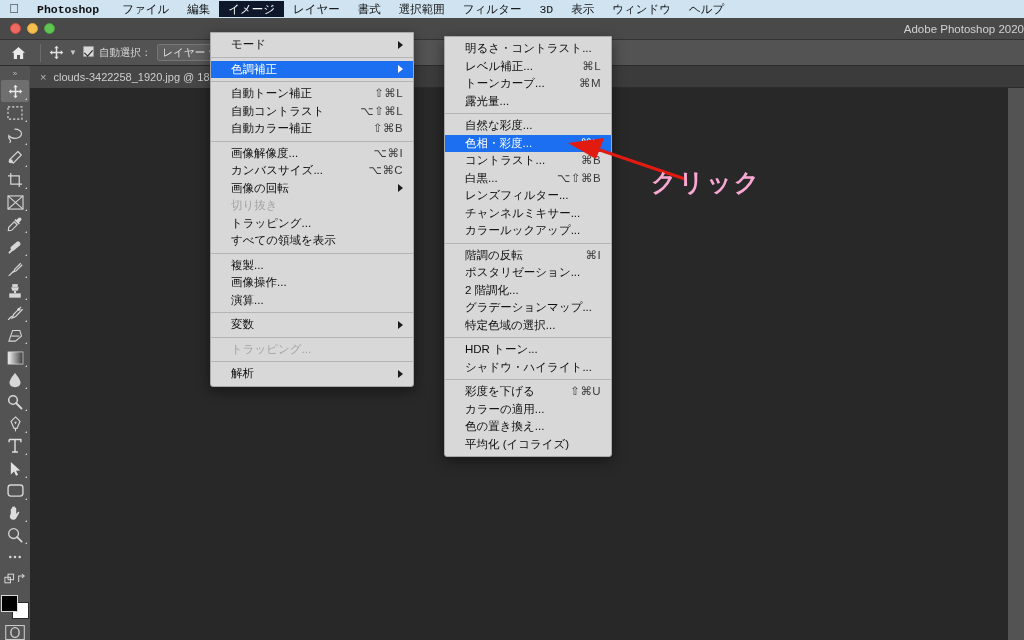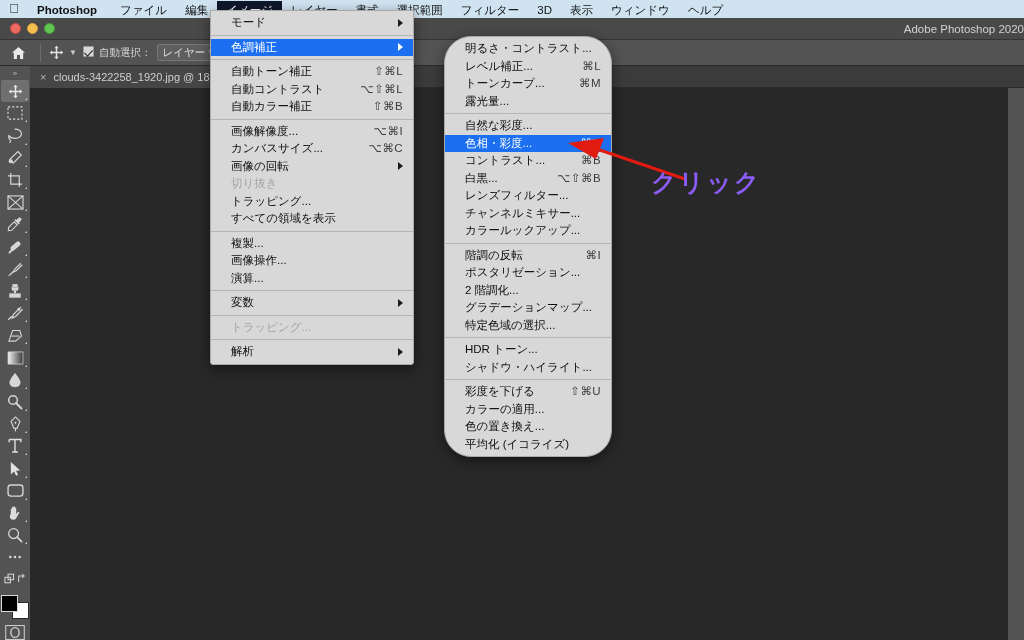--- a/index.html
+++ b/index.html
@@ -17,21 +17,21 @@
     background:#cfe3f0;
     display:flex; align-items:center;
     font-size:11.5px; color:#111;
     z-index:60;
   }
   .macbar .apple {
     width:28px; text-align:center; font-size:13px; line-height:1;
     padding-bottom:2px;
   }
   .macbar .mi {
-    padding:0 9px; height:16px; line-height:18px; white-space:nowrap;
+    padding:0 9px; height:16px; line-height:18px; white-space:nowrap;font-family:Liberation Mono, monospace;
   }
   .macbar .mi.bold { font-weight:bold; padding-right:14px;}
   .macbar .mi.active { background:#0f172a; color:#fff; }
 
   
   .titlebar {
     position:absolute; left:0; top:18px; width:1024px; height:22px;
     background:#494949;
     z-index:40;
     border-bottom:1px solid #333;
@@ -172,22 +172,22 @@
   
   .menu {
     position:absolute; z-index:70;
     background:#d8d8d8;
     border:1px solid #a9a9a9;
     border-radius:0 0 3px 3px;
     box-shadow:0 4px 13px rgba(0,0,0,.45);
     font-size:11.5px; color:#0d0d0d;
     padding:3px 0;
   }
-  .menu.image { left:210px; top:10px; width:204px; }
-  .menu.sub   { left:444px; top:36px; width:168px;border-radius:27px; }
+  .menu.image { left:210px; top:32px; width:204px; }
+  .menu.sub   { left:444px; top:36px; width:168px; }
 
   .mrow {
     position:relative; height:17.5px; line-height:17.5px;
     padding:0 10px 0 20px; white-space:nowrap;
     display:flex; align-items:center;
   }
   .mrow .shortcut {
     margin-left:auto; padding-left:16px; color:#3a3a3a;
     font-family:"Liberation Sans","DejaVu Sans",sans-serif;
     letter-spacing:.4px;
@@ -200,21 +200,21 @@
   .mrow.hl { background:#1c6ff0; color:#fff;gap:16px; }
   .mrow.hl .shortcut { color:#fff; }
   .mrow.hl .arrow { border-left-color:#fff; }
   .mrow.disabled { color:#a3a3a3; }
   .msep { height:1px; background:#b4b4b4; margin:3px 0; }
 
   
   .anno { position:absolute; z-index:90; pointer-events:none; }
   .anno-text {
     position:absolute; left:651px; top:166px; z-index:91;
-    color:#8b5cf6; font-size:25px; font-weight:bold;
+    color:#f9a8d4; font-size:25px; font-weight:bold;
     letter-spacing:2px; white-space:nowrap;
   }
 </style>
 </head>
 <body>
 
 <div id="root">
 
   <div class="titlebar">
     <div class="traffic">

